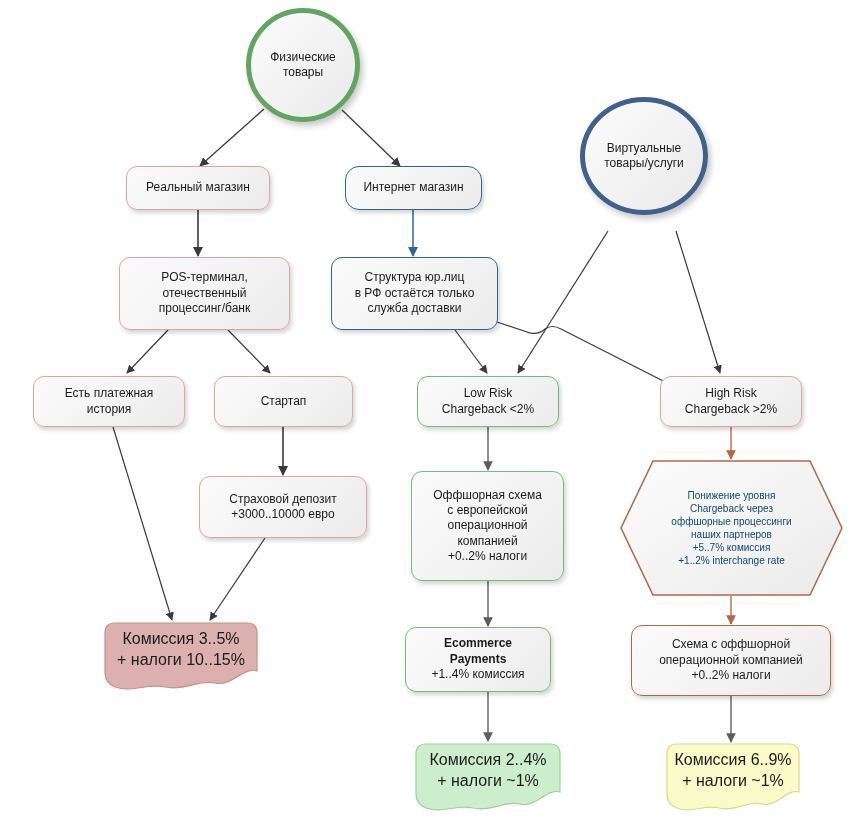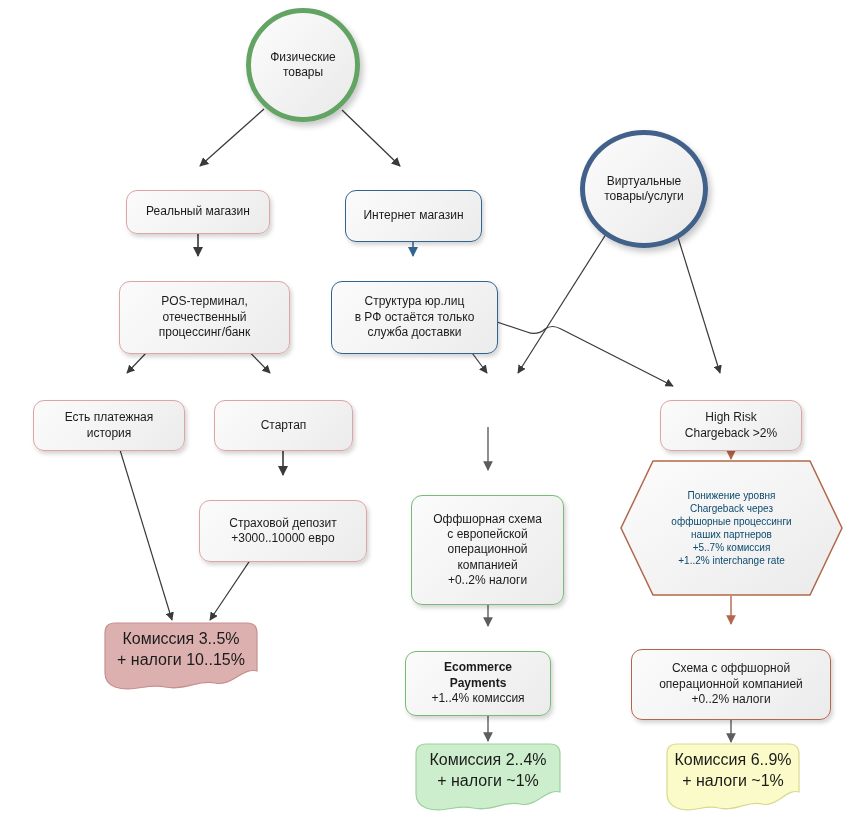--- a/index.html
+++ b/index.html
@@ -39,21 +39,20 @@
   }
   .node .lbl { display: block; width: 100%; padding: 0 6px; }
   .node .lbl b { font-weight: bold; }
 
   
   .rrect {
     border-radius: 11px;
     border: 1.4px solid #c9a0a0;
     background: linear-gradient(135deg, #fbfbfb 0%, #f3f3f3 55%, #ebebeb 100%);
     box-shadow: 2px 3px 4px rgba(0,0,0,0.17);
-    margin-top: 24px;
   }
   .rrect.pink   { border-color: #dda5a5; }
   .rrect.blue   { border-color: #33648f; }
   .rrect.green  { border-color: #76bb76; }
   .rrect.brown  { border-color: #b3674a; }
 
   
   .circle {
     border-radius: 50%;
     background: linear-gradient(135deg, #fcfcfc 0%, #f2f2f2 55%, #e9e9e9 100%);
@@ -140,48 +139,51 @@
 
     <path d="M 731,596 L 731,624" stroke="#b3674a" stroke-width="1.4" fill="none" marker-end="url(#ahbr)"></path>
 
     <path d="M 731,696 L 731,742" stroke="#5d5d5d" stroke-width="1.4" fill="none" marker-end="url(#ahg)"></path>
   </svg>
 
   <div class="node circle green" style="left:246px; top:8px; width:114px; height:114px;">
     <span class="lbl">Физические<br>товары</span>
   </div>
 
-  <div class="node circle navy" style="left:580px; top:130px; width:128px; height:118px;">
+  <div class="node circle navy" style="left:580px; top:97px; width:128px; height:118px;">
     <span class="lbl">Виртуальные<br>товары/услуги</span>
   </div>
 
   <div class="node rrect pink" style="left:126px; top:166px; width:144px; height:44px;">
     <span class="lbl">Реальный магазин</span>
   </div>
 
-  <div class="node rrect blue" style="left:345px; top:166px; width:137px; height:52px;">
+  <div class="node rrect blue" style="left:345px; top:166px; width:137px; height:44px;border-radius:14px;">
     <span class="lbl">Интернет магазин</span>
   </div>
 
   <div class="node rrect pink" style="left:119px; top:257px; width:171px; height:73px;">
     <span class="lbl">POS-терминал,<br>отечественный<br>процессинг/банк</span>
   </div>
 
   <div class="node rrect blue" style="left:331px; top:257px; width:167px; height:73px;">
     <span class="lbl">Структура юр.лиц<br>в РФ остаётся только<br>служба доставки</span>
   </div>
 
   <div class="node rrect pink" style="left:33px; top:376px; width:152px; height:51px;">
     <span class="lbl">Есть платежная<br>история</span>
   </div>
 
   <div class="node rrect pink" style="left:214px; top:376px; width:139px; height:51px;">
     <span class="lbl">Стартап</span>
   </div>
 
+  <div class="node rrect green" style="left:417px; top:376px; width:142px; height:51px;">
+    <span class="lbl">Low Risk<br>Chargeback &lt;2%</span>
+  </div>
 
   <div class="node rrect pink" style="left:660px; top:376px; width:142px; height:51px;">
     <span class="lbl">High Risk<br>Chargeback &gt;2%</span>
   </div>
 
   <div class="node rrect pink" style="left:199px; top:476px; width:168px; height:62px;">
     <span class="lbl">Страховой депозит<br>+3000..10000 евро</span>
   </div>
 
   <div class="node rrect green" style="left:411px; top:471px; width:153px; height:110px;">

